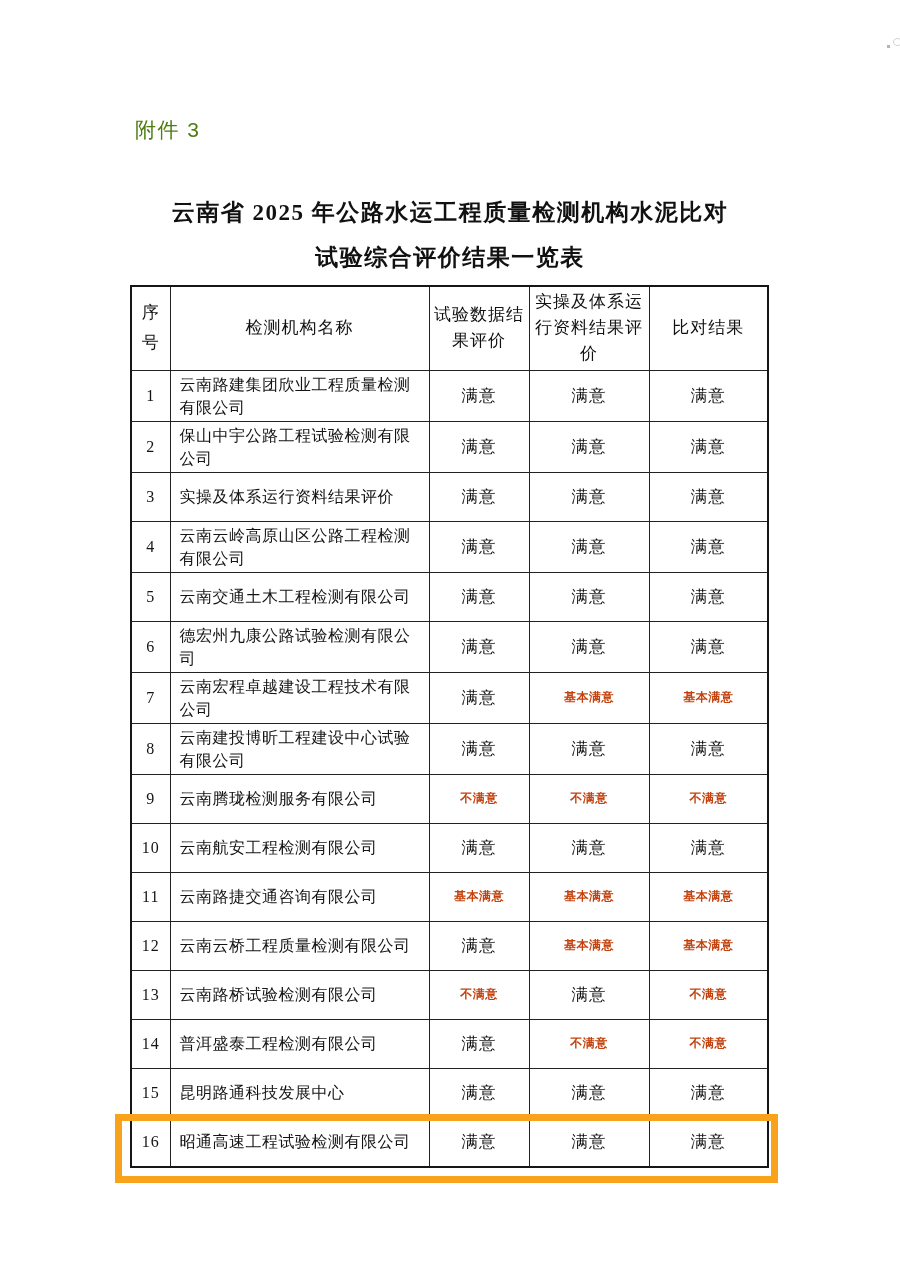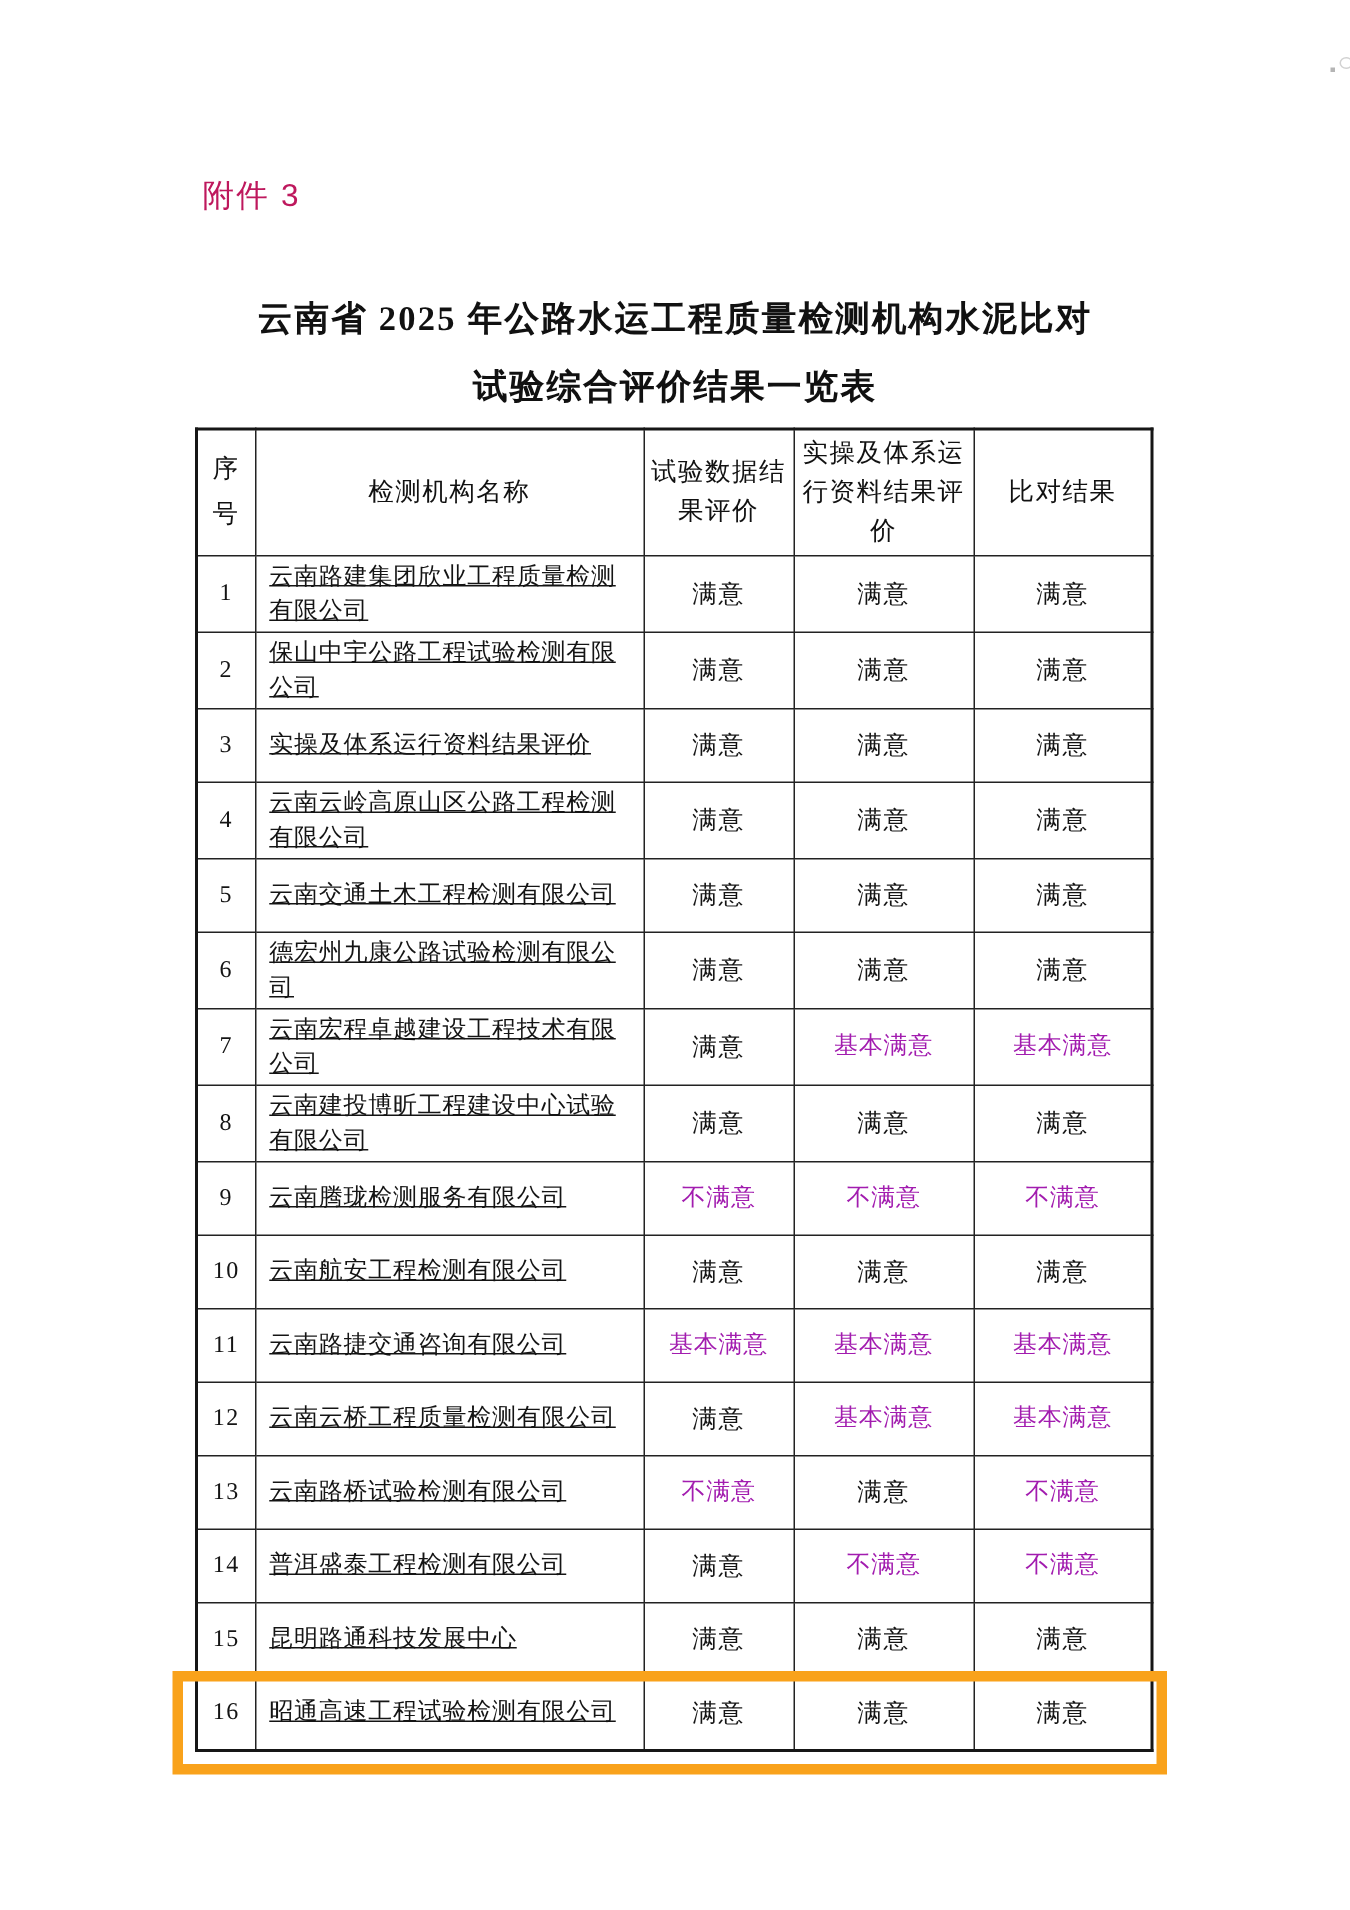--- a/index.html
+++ b/index.html
@@ -4,41 +4,41 @@
 <style>
   html,body{margin:0;padding:0;}
   body{
     width:900px;height:1273px;position:relative;background:#ffffff;
     font-family:"Liberation Serif","DejaVu Serif",serif;color:#141414;
     overflow:hidden;
   }
   .attachment{
     position:absolute;left:135px;top:116px;
     font-family:"Liberation Sans","DejaVu Sans",sans-serif;
-    font-size:21px;font-weight:500;letter-spacing:1.5px;color:#be185d;
+    font-size:21px;font-weight:500;letter-spacing:1.5px;color:#4d7c0f;
   }
   .title{
     position:absolute;left:0;top:190px;width:900px;text-align:center;
     font-weight:700;font-size:23px;line-height:45px;letter-spacing:1.5px;color:#111;
   }
   .table-wrap{position:absolute;left:130px;top:285px;width:637px;}
   table{border-collapse:collapse;width:100%;table-layout:fixed;}
   table{border:2.5px solid #161616;}
   th,td{border:1.8px solid #222;letter-spacing:1px;}
   th{font-weight:400;font-size:17px;line-height:26px;padding:2px 1px;color:#111;}
   th.h-no{padding:0;}
   .th-no-inner{display:inline-block;width:1.15em;line-height:30px;}
   thead tr{height:84px;}
   tbody td{height:44px;}
   td.c-no{text-align:center;font-size:16px;}
-  td.c-name{text-align:left;padding:2px 9px;font-size:16px;line-height:23px;letter-spacing:0.5px;text-decoration:underline;}
+  td.c-name{text-align:left;padding:2px 9px;font-size:16px;line-height:23px;letter-spacing:0.5px;}
   td.c-val{text-align:center;font-size:16.5px;margin-top:20px;}
   td.c-val.emph{
     font-family:"Liberation Sans","DejaVu Sans",sans-serif;
-    font-weight:400;font-size:16px;letter-spacing:0.5px;color:#a21caf;
+    font-weight:700;font-size:12px;letter-spacing:0.5px;color:#c2410c;
   }
   .highlight-box{
     position:absolute;left:-15px;right:-11px;bottom:-15px;height:69px;
     border:7px solid #F9A21B;box-sizing:border-box;pointer-events:none;
   }
   .speck1{position:absolute;left:893px;top:38px;width:7px;height:6px;border-radius:50%;
     border:1px solid #d2d2d2;background:#fff;}
   .speck2{position:absolute;left:887px;top:45px;width:3px;height:3px;background:#b5b5b5;}
 </style>
 </head>

